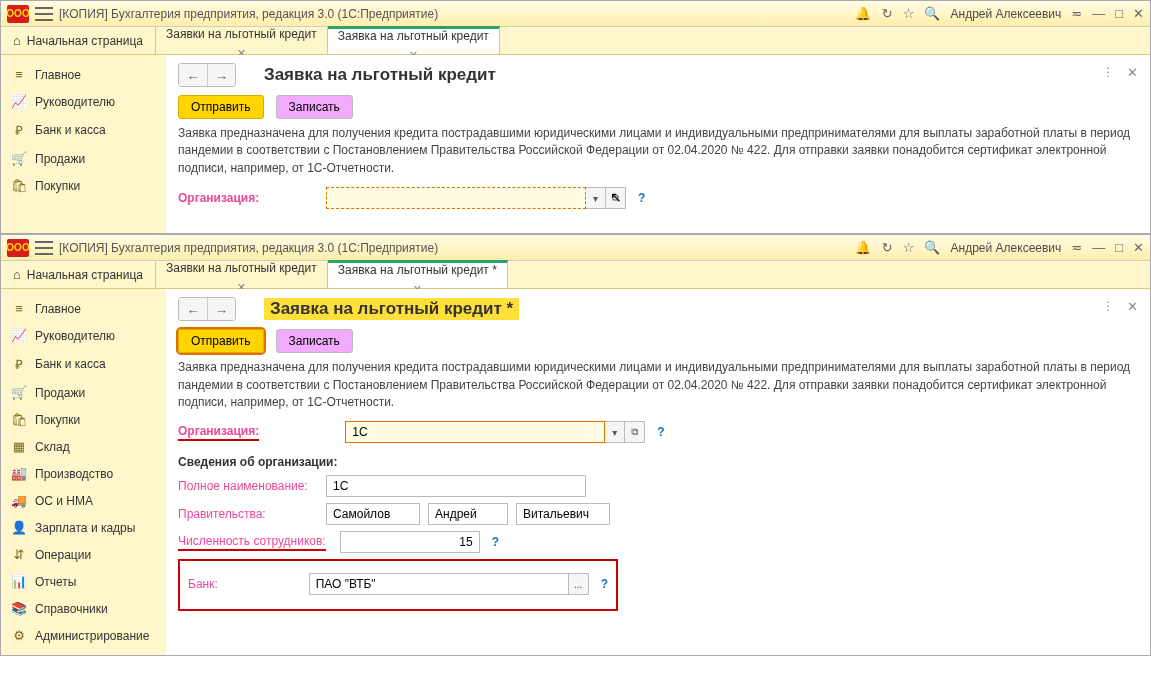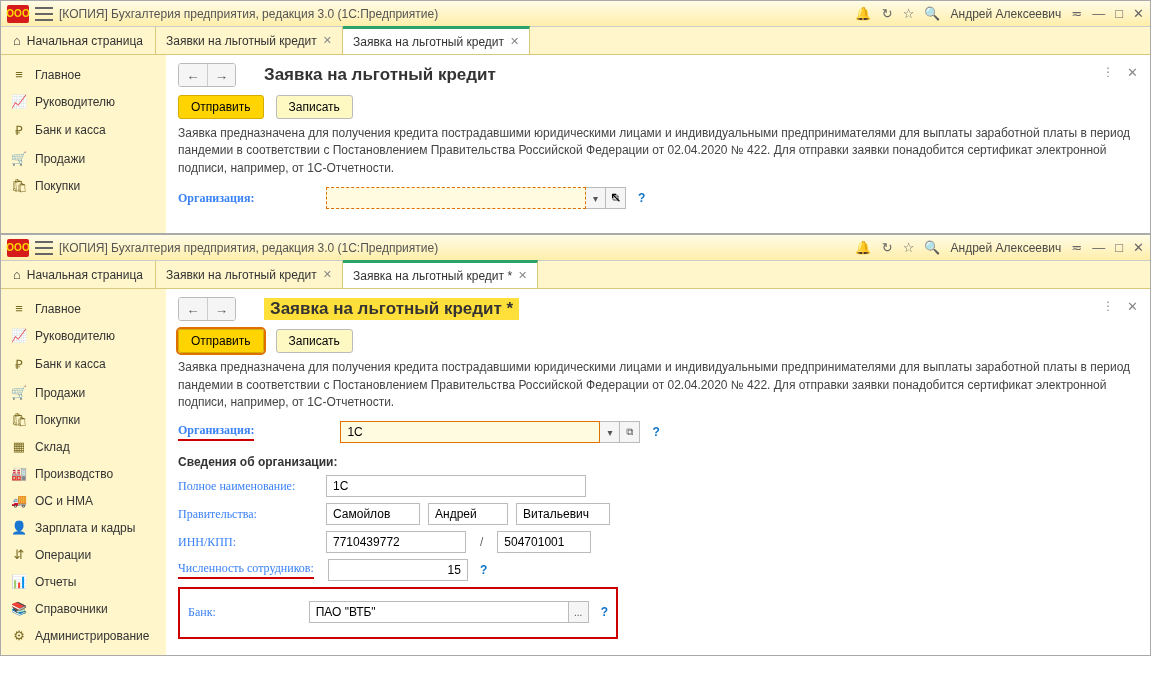--- a/index.html
+++ b/index.html
@@ -9,43 +9,43 @@
   .logo1c { width: 22px; height: 18px; background:#d61b1b; color:#ffd800; font-weight:bold; font-size:10px; display:flex; align-items:center; justify-content:center; border-radius:2px; }
   .hamburger { width:18px; height:14px; display:flex; flex-direction:column; justify-content:space-between; cursor:pointer; }
   .hamburger span { height:2px; background:#666; }
   .titlebar-title { flex:1; color:#555; font-size:12px; }
   .titlebar-right { display:flex; align-items:center; gap:10px; color:#666; }
   .titlebar-right .icn { cursor:pointer; font-size:13px; }
   .username { color:#4a4a4a; font-size:12px; }
   .tabbar { display:flex; align-items:stretch; height:28px; background:#fff6cb; border-bottom:1px solid #d8c97a; }
   .tab-home { display:flex; align-items:center; gap:6px; padding:0 12px; border-right:1px solid #d8c97a; background:#fff6cb; }
   .tab-home .home-icn { font-size:13px; }
-  .tab { display:flex; align-items:center; padding:0 10px; border-right:1px solid #d8c97a; gap:6px; background:#fff6cb; cursor:pointer; }
+  .tab { display:flex; align-items:center; padding:0 10px; border-right:1px solid #d8c97a; gap:6px; background:#fff6cb; cursor:pointer;flex-direction:column; }
   .tab.active { background:#fff; border-top:3px solid #2aa36b; margin-top:-1px; }
   .tab .close { color:#888; font-size:11px; cursor:pointer; }
   .body { display:flex; }
   .sidebar { width:165px; background:#fff6cb; padding:6px 0; }
   .sidebar-item { display:flex; align-items:center; gap:8px; padding:6px 10px; cursor:pointer; color:#333; }
   .sidebar-icn { width:16px; text-align:center; color:#7a6a20; font-size:13px; }
   .content { flex:1; padding:8px 12px 14px 12px; background:#fff; position:relative; }
   .toolbar-row { display:flex; align-items:center; gap:10px; }
   .navbtns { display:flex; border:1px solid #bbb; border-radius:3px; overflow:hidden; }
   .navbtns button { width:28px; height:22px; border:none; background:#f5f5f5; cursor:pointer; color:#555; }
   .navbtns button + button { border-left:1px solid #ccc; }
   .page-title { font-size:17px; font-weight:bold; margin-left:18px; }
   .page-title.hl { background:#ffe03a; padding:1px 6px; }
   .kebab { position:absolute; right:36px; top:10px; color:#888; cursor:pointer; }
   .xclose { position:absolute; right:12px; top:10px; color:#888; cursor:pointer; font-size:13px; }
   .actions { display:flex; gap:12px; margin:8px 0 6px 0; }
-  .btn { border:1px solid #bbb; background:#fef9c3; padding:4px 12px; border-radius:3px; cursor:pointer; font-size:12px; }
+  .btn { border:1px solid #bbb; background:#f0abfc; padding:4px 12px; border-radius:3px; cursor:pointer; font-size:12px; }
   .btn.primary { background:#ffd400; border-color:#d4ad00; }
   .btn.primary.hl { outline:2px solid #e07000; }
   .desc { color:#444; font-size:12px; line-height:1.45; margin:4px 0 10px 0; }
   .formrow { display:flex; align-items:center; gap:8px; margin:6px 0; }
-  .lbl { width:140px; color:#3b82f6;font-family:Liberation Serif, serif; }
+  .lbl { width:140px; color:#ec4899; }
   .lbl.u-red { border-bottom:2px solid #cc0000; width:auto; margin-right:10px; padding-bottom:1px; }
   .input-combo { display:flex; align-items:stretch; }
   .input-combo input { border:1px solid #bbb; height:22px; padding:0 6px; font-size:12px; }
   .input-combo.hl-orange input { border:1px solid #e07000; background:#fffbe0; }
   .input-combo .btn-sm { border:1px solid #bbb; border-left:none; width:20px; background:#f5f5f5; display:flex; align-items:center; justify-content:center; cursor:pointer; font-size:10px; color:#555; height:22px; }
   .help { color:#1173c7; cursor:pointer; font-weight:bold; margin-left:4px; }
   .cursor-overlay { position:absolute; font-size:14px; color:#000; pointer-events:none; }
   .section-hd { font-weight:bold; margin:12px 0 6px 0; }
   .txt { border:1px solid #bbb; height:22px; padding:0 6px; font-size:12px; }
   .txt.right { text-align:right; }
@@ -287,26 +287,20 @@
         <input class="txt w260" value="1С" style="">
       </div>
 
       <div class="formrow">
         <span class="lbl">Правительства:</span>
         <input class="txt w90" value="Самойлов" style="">
         <input class="txt w80" value="Андрей" style="">
         <input class="txt w90" value="Витальевич" style="">
       </div>
 
-      <div class="formrow">
-        <span class="lbl">ИНН/КПП:</span>
-        <input class="txt w140" value="7710439772" style="">
-        <span class="slash">/</span>
-        <input class="txt w90" value="504701001" style="">
-      </div>
 
 
       <div class="formrow">
         <span class="lbl u-red">Численность сотрудников:</span>
         <input class="txt right w140" style="margin-left: -4px;" value="15">
         <span class="help">?</span>
       </div>
 
 
       <div class="redbox">

